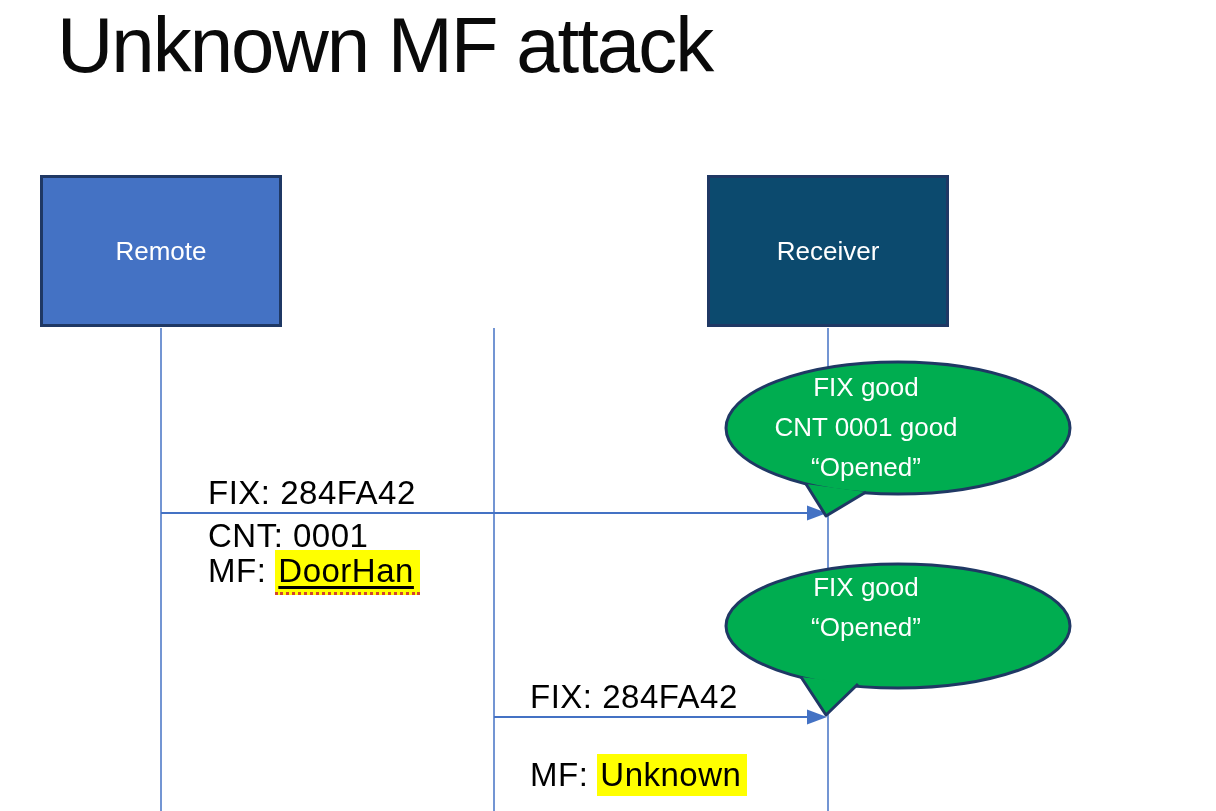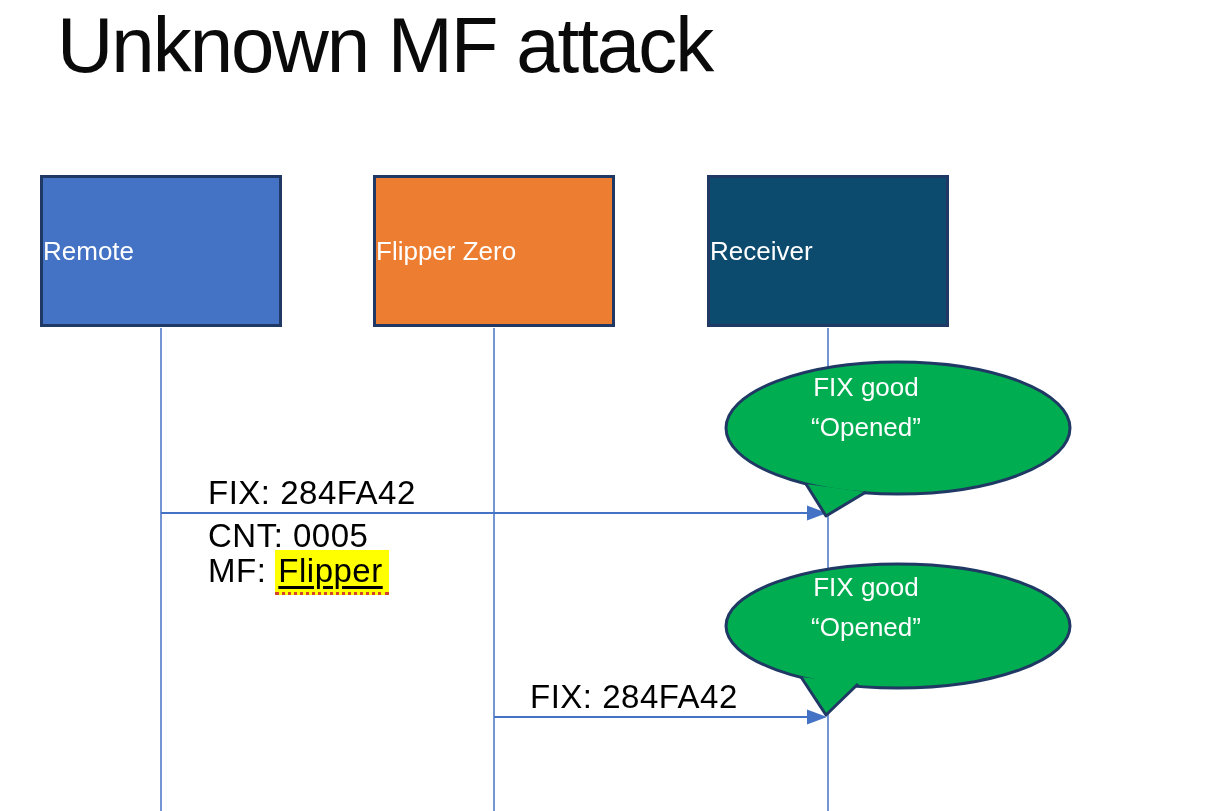--- a/index.html
+++ b/index.html
@@ -12,21 +12,21 @@
     font-weight:300;letter-spacing:-2px;color:#0a0a0a;white-space:nowrap;
   }
   .diagram{position:absolute;left:0;top:0;width:1216px;height:811px;}
   .lifeline{stroke:#4472C4;stroke-width:1.5;}
   .conn{stroke:#4472C4;stroke-width:2;}
   .arrowhead{fill:#4472C4;stroke:none;}
   .bubble{fill:#00AD50;stroke:#1F3864;stroke-width:3;}
   .tail{fill:#00AD50;stroke:#1F3864;stroke-width:3;stroke-linejoin:round;}
   .actor{
     position:absolute;top:175px;width:242px;height:152px;box-sizing:border-box;
-    border:3px solid #1F3864;display:flex;align-items:center;justify-content:flex-start;
+    border:3px solid #1F3864;display:flex;align-items:center;justify-content:center;
     color:#ffffff;font-size:26px;
   }
   .actor-remote{left:40px;background:#4472C4;}
   .actor-flipper{left:373px;background:#ED7D31;}
   .actor-receiver{left:707px;background:#0c4a6e;}
   .msg{position:absolute;font-size:33px;letter-spacing:0.5px;white-space:nowrap;line-height:38px;margin-left:33px;}
   .m1{left:175px;}
   .m2{left:497px;}
   .m1-fix{top:474px;}
   .m1-cnt{top:517px;}
@@ -73,37 +73,38 @@
     </g>
     <g>
       <ellipse class="bubble" cx="898" cy="626" rx="172" ry="62"></ellipse>
       <path class="tail" d="M 801 677 L 826 715 L 858 684"></path>
     </g>
   </svg>
 
   <div class="actor actor-remote">
     <span>Remote</span>
   </div>
-  <div class="actor actor-flipper">
-    <span>Flipper Zero</span>
-  </div>
   <div class="actor actor-receiver">
     <span>Receiver</span>
   </div>
 
   <div class="msg m1 m1-fix">FIX: 284FA42</div>
-  <div class="msg m1 m1-cnt">CNT: 0005</div>
+  <div class="msg m1 m1-cnt">CNT: 0001</div>
   <div class="msg m1 m1-mf">
-    <span class="lbl">MF:</span><span class="hl underl squig">Flipper</span>
+    <span class="lbl">MF:</span><span class="hl underl squig">DoorHan</span>
   </div>
 
   <div class="msg m2 m2-fix">FIX: 284FA42</div>
+  <div class="msg m2 m2-mf">
+    <span class="lbl">MF:</span><span class="hl">Unknown</span>
+  </div>
 
   <div class="callout-text c1">
     <div>FIX good</div>
+    <div>CNT 0001 good</div>
     <div>“Opened”</div>
   </div>
   <div class="callout-text c2">
     <div>FIX good</div>
     <div>“Opened”</div>
   </div>
 
 </div>
 
 </body></html>

